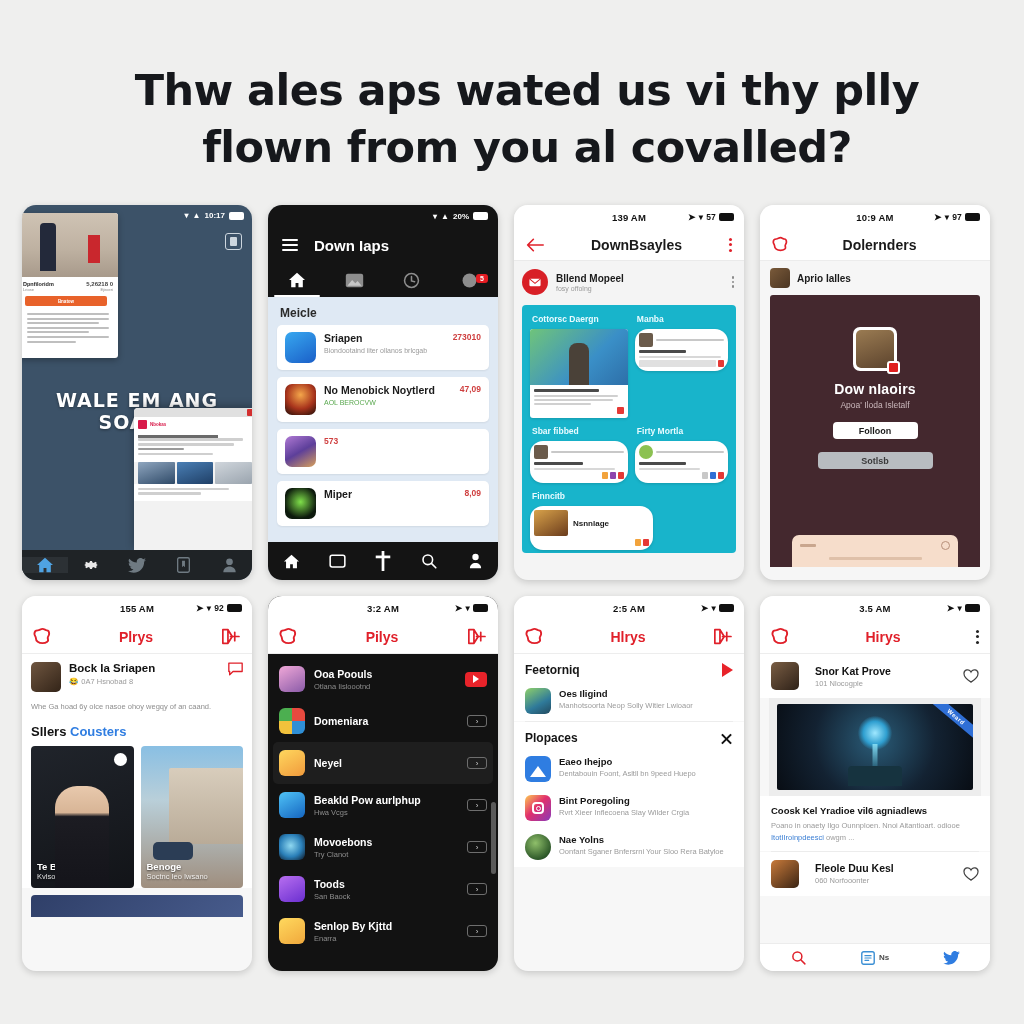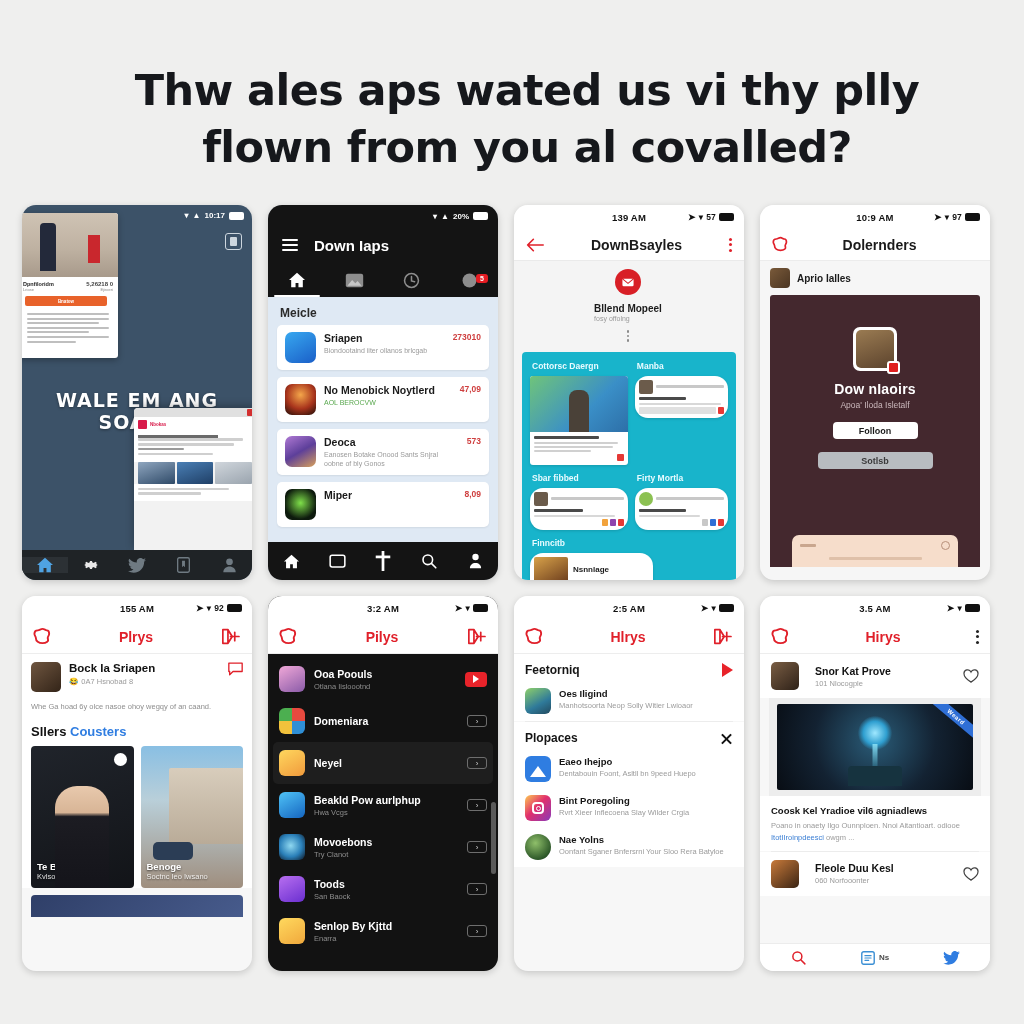--- a/index.html
+++ b/index.html
@@ -160,21 +160,21 @@
 
   
   .p3 { background:#f4f4f4; }
   .p3 .hdr {
     height:32px; background:#fff; display:flex; align-items:center;
     padding:0 12px; justify-content:space-between;
     border-bottom:1px solid #eaeaea;
   }
   .p3 .hdr .ttl { font-size:14px; font-weight:700; color:#1a1a1a; }
   .p3 .notif {
-    display:flex; align-items:center; gap:8px; padding:8px 10px 8px 8px; background:#f4f4f4;flex-direction:column;
+    display:flex; align-items:center; gap:8px; padding:8px 10px 8px 8px; background:#f4f4f4;
   }
   .p3 .notif .circ {
     width:26px; height:26px; border-radius:50%; background:#d81f26; flex:none;
     display:flex; align-items:center; justify-content:center;
   }
   .p3 .notif .nm { font-size:10px; font-weight:700; color:#1b1b1b; }
   .p3 .notif .sb { font-size:7px; color:#9a9a9a; margin-top:1px; }
   .p3 .teal {
     margin:2px 8px 0; background:#18b4cb; border-radius:4px; padding:9px 8px;
     height:248px; overflow:hidden;
@@ -527,24 +527,20 @@
       <div class="ico" style="background:radial-gradient(circle at 50% 35%,#f4a64a,#a8341c 55%,#1e0d08)"></div>
       <div class="mid">
         <div class="nm">No Menobick Noytlerd</div>
         <div class="ds g">AOL BEROCVW</div>
       </div>
       <div class="pr">47,09</div>
     </div>
 
     <div class="row">
       <div class="ico" style="background:linear-gradient(150deg,#b07ad4,#5d3f9a 50%,#d8a05a)"></div>
-      <div class="mid">
-        <div class="nm">Deoca</div>
-        <div class="ds">Eanosen Botake Onood Sants Snjral oobne of bly Gonos</div>
-      </div>
       <div class="pr">573</div>
     </div>
 
     <div class="row">
       <div class="ico" style="background:radial-gradient(circle at 50% 45%,#7fe04a,#0d1a0d 70%)"></div>
       <div class="mid">
         <div class="nm">Miper</div>
       </div>
       <div class="pr">8,09</div>
     </div>

